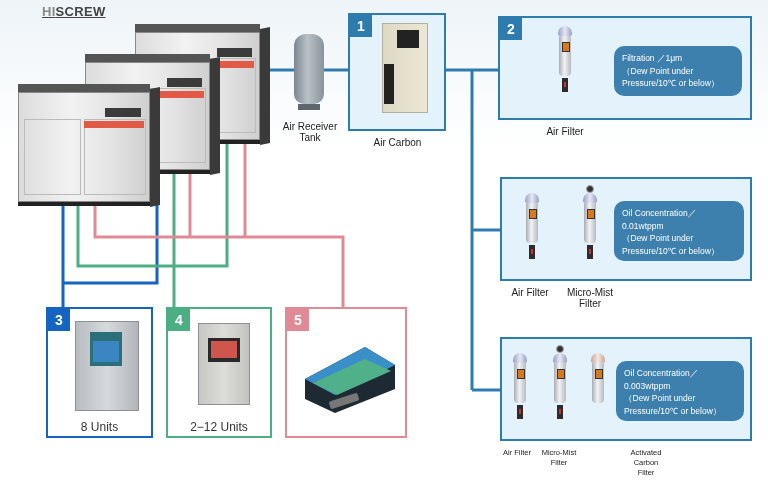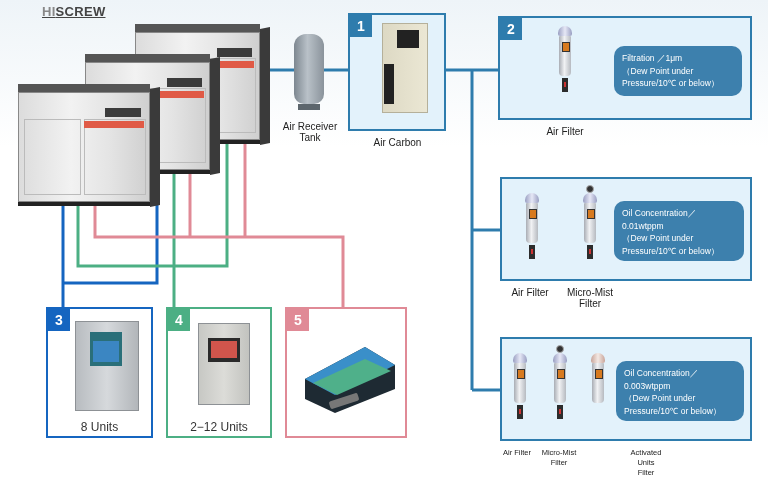--- a/index.html
+++ b/index.html
@@ -213,21 +213,21 @@
 </div>
 <div class="label small" style="left:497px; top:448px; width:40px;">
     <div>Air Filter</div>
   </div>
 <div class="label small" style="left:537px; top:448px; width:44px;">
   <div>Micro-Mist</div>
   <div>Filter</div>
 </div>
 <div class="label small" style="left:580px; top:448px; width:40px;margin-left:46px;">
   <div>Activated</div>
-  <div>Units</div>
+  <div>Carbon</div>
   <div>Filter</div>
 </div>
 
 <div class="ctrl" style="left:46px; top:307px; width:107px; height:131px; border:2px solid #1565c0;">
   <div class="numbox" style="background:#1565c0;">3</div>
   <div class="cab" style="left:27px; top:12px; width:64px; height:90px;">
     <div class="scr" style="left:14px; top:10px; width:32px; height:34px;">
         <div class="inner"></div>
       </div>
   </div>

